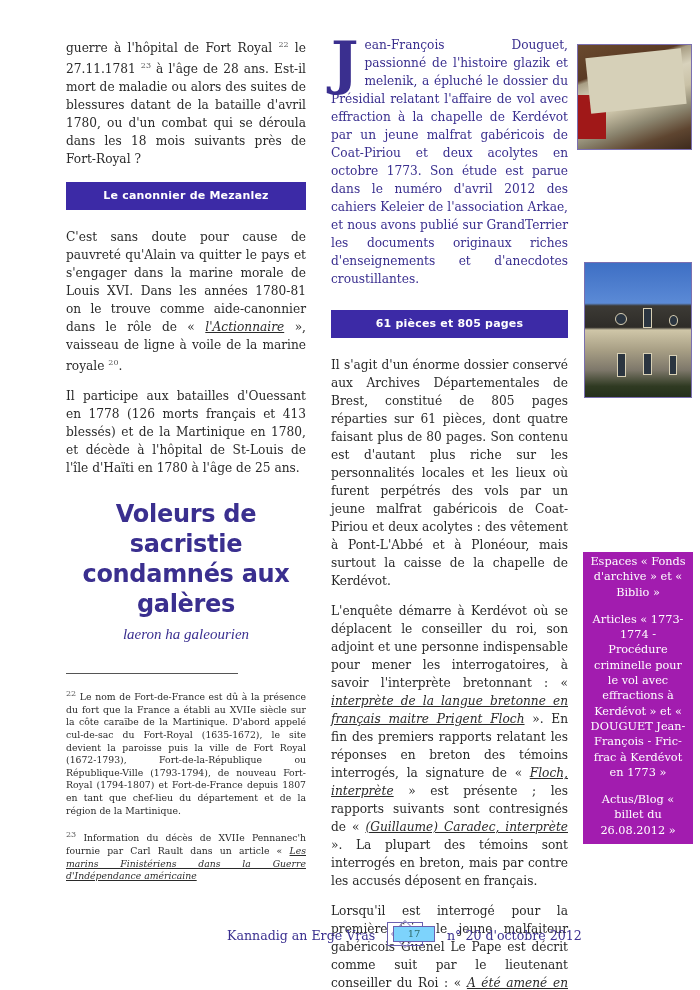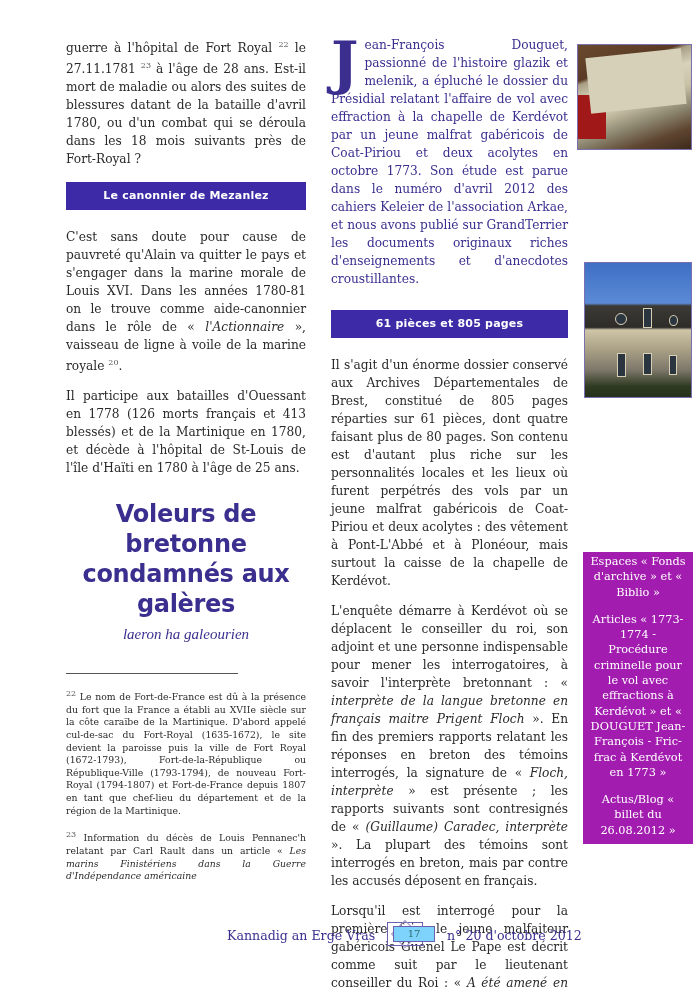--- a/index.html
+++ b/index.html
@@ -25,21 +25,21 @@
     font-size: 15px; margin-bottom: 30px;
   }
   .fn-rule { width: 172px; height: 1px; background: #555; margin: 12px 0 14px 0; }
   .footnote { font-size: 9.3px; line-height: 12.6px; margin: 0 0 12px 0; text-align: justify; }
   sup { font-size: 8px; color: #555; }
   .intro { color: #3a2f8f; }
   .dropcap {
     float: left; font-size: 58px; line-height: 46px; color: #3a2f8f; font-weight: bold;
     margin: 4px 6px 0 0; font-family: "DejaVu Serif", serif;
   }
-  i { font-style: italic; }
+  i { font-style: italic; text-decoration: underline; }
   .photo { position: absolute; border: 1px solid #7a6fb0; }
   .photo-doc { left: 577px; top: 44px; width: 113px; height: 104px;
     background: linear-gradient(160deg, #6a4a2e 0%, #5a3a24 25%, #a89e84 28%, #d8d2bc 40%, #c9c1a6 55%, #8c8670 70%, #5e4530 85%, #3d2a1c 100%); }
   .photo-doc .red { position: absolute; left: 0; top: 50px; width: 28px; height: 44px; background: #a01818; }
   .photo-doc .paper { position: absolute; left: 10px; top: 8px; width: 96px; height: 56px; background: #d6d0b8; transform: rotate(-6deg); }
   .photo-church { left: 584px; top: 262px; width: 106px; height: 134px;
     background: linear-gradient(180deg, #3e6fc4 0%, #5b8ad6 30%, #3c3a35 32%, #2e2c28 48%, #cfc6a8 50%, #a89f85 65%, #7d776a 80%, #2f3a22 92%, #25301c 100%); }
   .photo-church .win { position: absolute; background: #2b3540; border: 1px solid #d8d0b5; }
   .sidebar {
     position: absolute; left: 583px; top: 552px; width: 110px; height: 290px; background: #a21caf;
@@ -60,28 +60,28 @@
 <div class="col left">
   <p><span>guerre à l'hôpital de Fort Royal </span><sup>22</sup><span> le 27.11.1781 </span><sup>23</sup><span> à l'âge de 28 ans. Est-il mort de maladie ou alors des suites de blessures datant de la bataille d'avril 1780, ou d'un combat qui se déroula dans les 18 mois suivants près de Fort-Royal ?</span></p>
 
   <div class="hbar">Le canonnier de Mezanlez</div>
 
 
   <p><span>C'est sans doute pour cause de pauvreté qu'Alain va quitter le pays et s'engager dans la marine morale de Louis XVI. Dans les années 1780-81 on le trouve comme aide-canonnier dans le rôle de « </span><i>l'Actionnaire</i><span> », vaisseau de ligne à voile de la marine royale </span><sup>20</sup><span>.</span></p>
 
   <p>Il participe aux batailles d'Ouessant en 1778 (126 morts français et 413 blessés) et de la Martinique en 1780, et décède à l'hôpital de St-Louis de l'île d'Haïti en 1780 à l'âge de 25 ans.</p>
 
-  <div class="big-title">Voleurs de bretonne condamnés aux galères</div>
+  <div class="big-title">Voleurs de sacristie condamnés aux galères</div>
   <div class="subtitle">laeron ha galeourien</div>
 
   <div class="fn-rule"></div>
 
   <p class="footnote"><sup>22</sup><span> Le nom de Fort-de-France est dû à la présence du fort que la France a établi au XVIIe siècle sur la côte caraïbe de la Martinique. D'abord appelé cul-de-sac du Fort-Royal (1635-1672), le site devient la paroisse puis la ville de Fort Royal (1672-1793), Fort-de-la-République ou République-Ville (1793-1794), de nouveau Fort-Royal (1794-1807) et Fort-de-France depuis 1807 en tant que chef-lieu du département et de la région de la Martinique.</span></p>
 
-  <p class="footnote"><sup>23</sup><span> Information du décès de Louis Pennanec'h relatant par Carl Rault dans un article « </span><i>Les marins Finistériens dans la Guerre d'Indépendance américaine</i></p>
+  <p class="footnote"><sup>23</sup><span> Information du décès de XVIIe Pennanec'h fournie par Carl Rault dans un article « </span><i>Les marins Finistériens dans la Guerre d'Indépendance américaine</i></p>
 </div>
 
 <div class="col mid">
   <p class="intro"><span class="dropcap">J</span><span>ean-François Douguet, passionné de l'histoire glazik et melenik, a épluché le dossier du Présidial relatant l'affaire de vol avec effraction à la chapelle de Kerdévot par un jeune malfrat gabéricois de Coat-Piriou et deux acolytes en octobre 1773. Son étude est parue dans le numéro d'avril 2012 des cahiers Keleier de l'association Arkae, et nous avons publié sur GrandTerrier les documents originaux riches d'enseignements et d'anecdotes croustillantes.</span></p>
 
   <div class="hbar" style="margin-top:22px;">61 pièces et 805 pages</div>
 
   <p>Il s'agit d'un énorme dossier conservé aux Archives Départementales de Brest, constitué de 805 pages réparties sur 61 pièces, dont quatre faisant plus de 80 pages. Son contenu est d'autant plus riche sur les personnalités locales et les lieux où furent perpétrés des vols par un jeune malfrat gabéricois de Coat-Piriou et deux acolytes : des vêtement à Pont-L'Abbé et à Plonéour, mais surtout la caisse de la chapelle de Kerdévot.</p>
 
   <p><span>L'enquête démarre à Kerdévot où se déplacent le conseiller du roi, son adjoint et une personne indispensable pour mener les interrogatoires, à savoir l'interprète bretonnant : « </span><i>interprète de la langue bretonne en français maitre Prigent Floch</i><span> ». En fin des premiers rapports relatant les réponses en breton des témoins interrogés, la signature de « </span><i>Floch, interprète</i><span> » est présente ; les rapports suivants sont contresignés de « </span><i>(Guillaume) Caradec, interprète</i><span> ». La plupart des témoins sont interrogés en breton, mais par contre les accusés déposent en français.</span></p>

